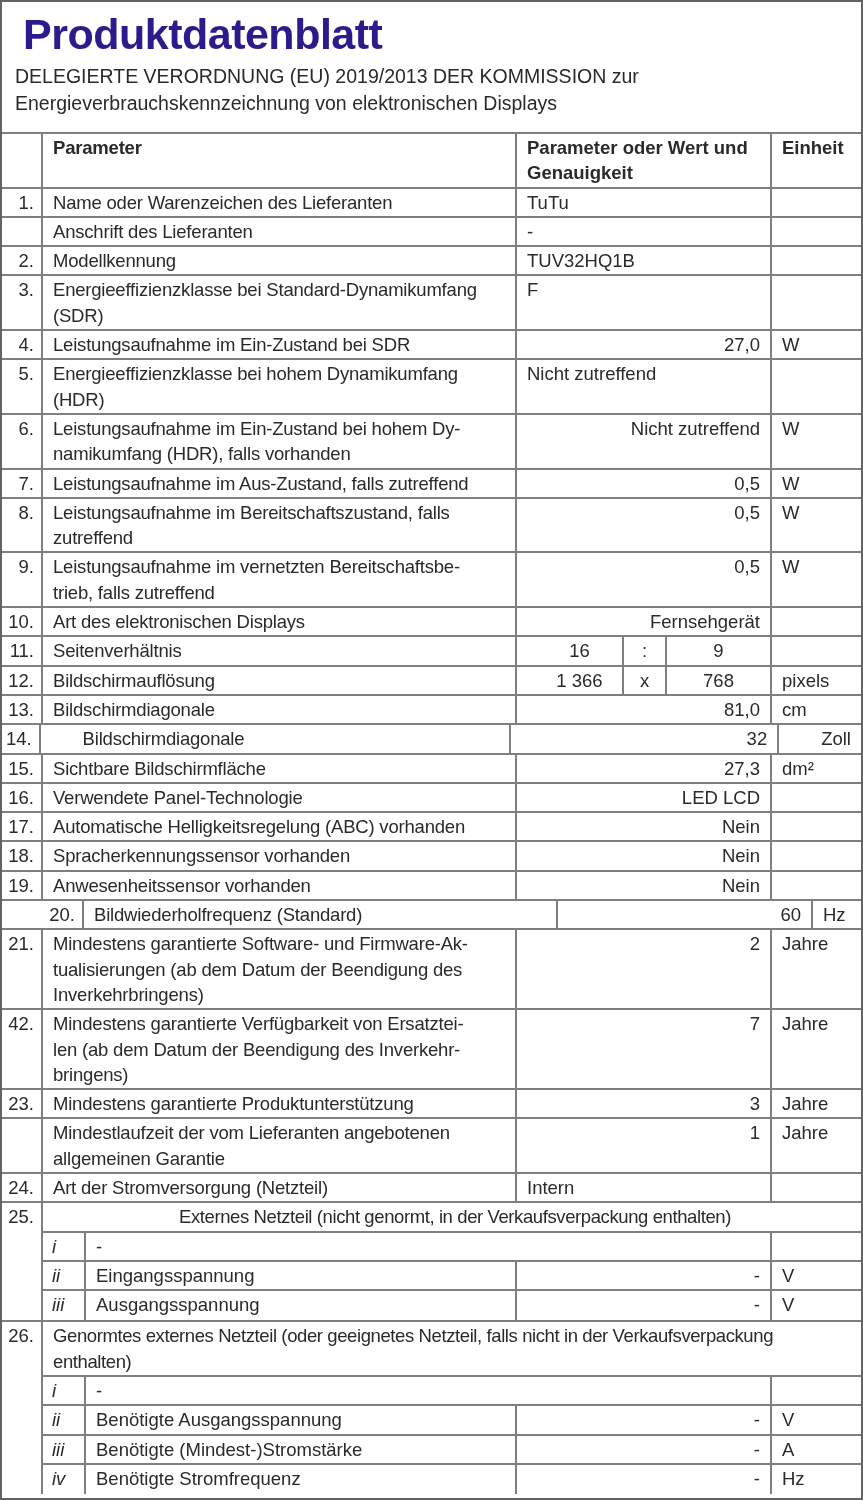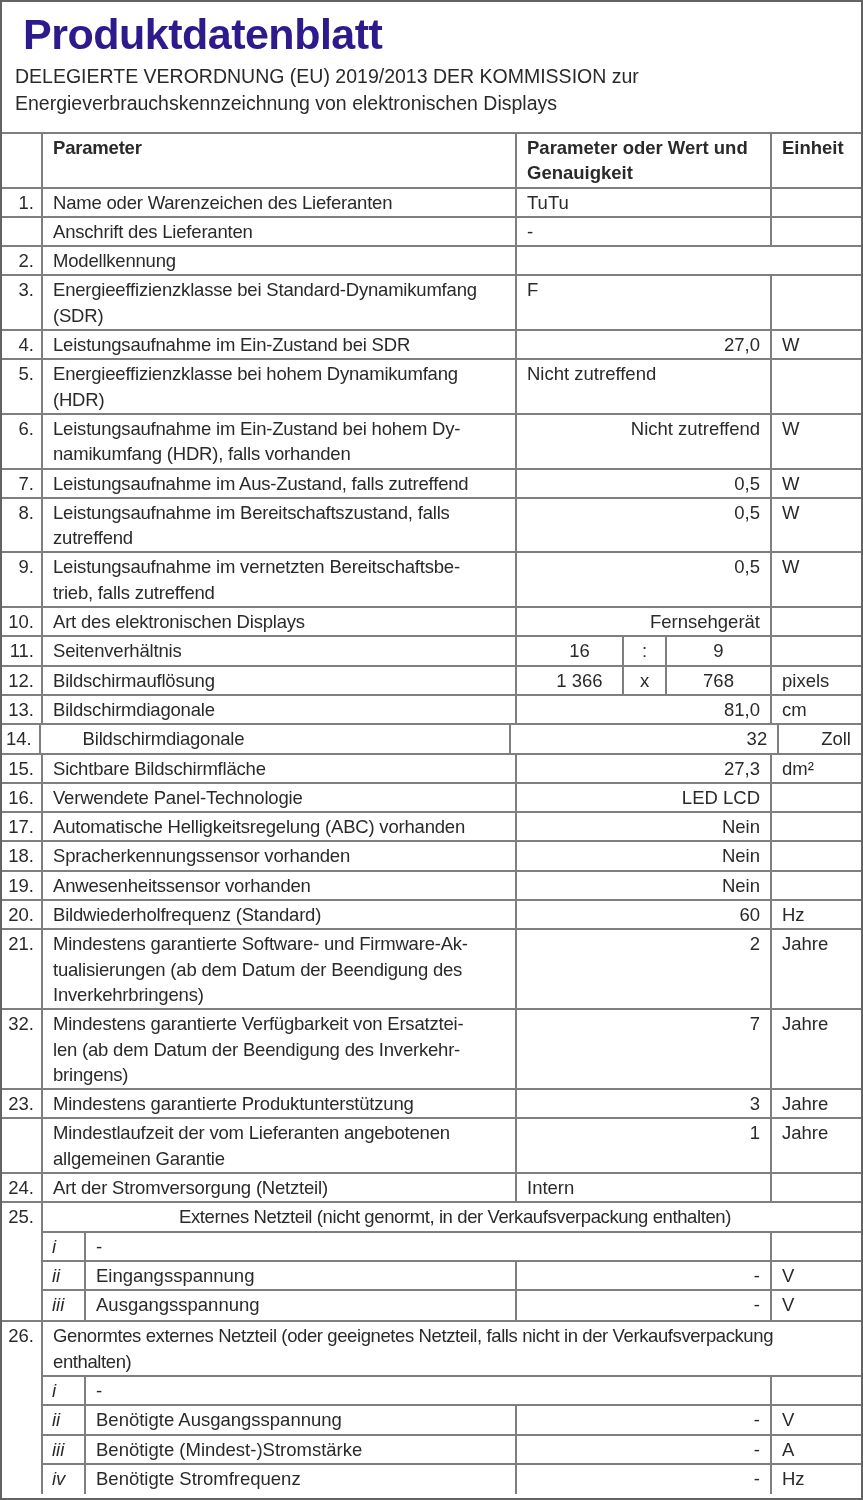--- a/index.html
+++ b/index.html
@@ -88,20 +88,21 @@
         </div>
         <div class="row" style="min-height: 29.3px;">
           <div class="cell c-num"></div>
           <div class="cell c-param">Anschrift des Lieferanten</div>
           <div class="cell c-value">-</div>
           <div class="cell c-unit"></div>
         </div>
         <div class="row" style="min-height: 29.3px;">
           <div class="cell c-num">2.</div>
           <div class="cell c-param">Modellkennung</div>
+          <div class="cell c-value">TUV32HQ1B</div>
           <div class="cell c-unit"></div>
         </div>
         <div class="row" style="min-height: 54.6px;">
           <div class="cell c-num">3.</div>
           <div class="cell c-param">Energieeffizienzklasse bei Standard-Dynamikumfang
 (SDR)</div>
           <div class="cell c-value">F</div>
           <div class="cell c-unit"></div>
         </div>
         <div class="row" style="min-height: 29.3px;">
@@ -197,36 +198,36 @@
           <div class="cell c-param">Spracherkennungssensor vorhanden</div>
           <div class="cell c-value v-right">Nein</div>
           <div class="cell c-unit"></div>
         </div>
         <div class="row" style="min-height: 29.3px;">
           <div class="cell c-num">19.</div>
           <div class="cell c-param">Anwesenheitssensor vorhanden</div>
           <div class="cell c-value v-right">Nein</div>
           <div class="cell c-unit"></div>
         </div>
-        <div class="row" style="min-height: 29.3px;">
+        <div class="row" style="min-height: 29.3px; padding-left: 41px;">
           <div class="cell c-num">20.</div>
           <div class="cell c-param">Bildwiederholfrequenz (Standard)</div>
           <div class="cell c-value v-right">60</div>
           <div class="cell c-unit">Hz</div>
         </div>
         <div class="row" style="min-height: 79.9px;">
           <div class="cell c-num">21.</div>
           <div class="cell c-param">Mindestens garantierte Software- und Firmware-Ak-
 tualisierungen (ab dem Datum der Beendigung des
 Inverkehrbringens)</div>
           <div class="cell c-value v-right">2</div>
           <div class="cell c-unit">Jahre</div>
         </div>
         <div class="row" style="min-height: 79.9px;">
-          <div class="cell c-num">32.</div>
+          <div class="cell c-num">42.</div>
           <div class="cell c-param">Mindestens garantierte Verfügbarkeit von Ersatztei-
 len (ab dem Datum der Beendigung des Inverkehr-
 bringens)</div>
           <div class="cell c-value v-right">7</div>
           <div class="cell c-unit">Jahre</div>
         </div>
         <div class="row" style="min-height: 29.3px;">
           <div class="cell c-num">23.</div>
           <div class="cell c-param">Mindestens garantierte Produktunterstützung</div>
           <div class="cell c-value v-right">3</div>

